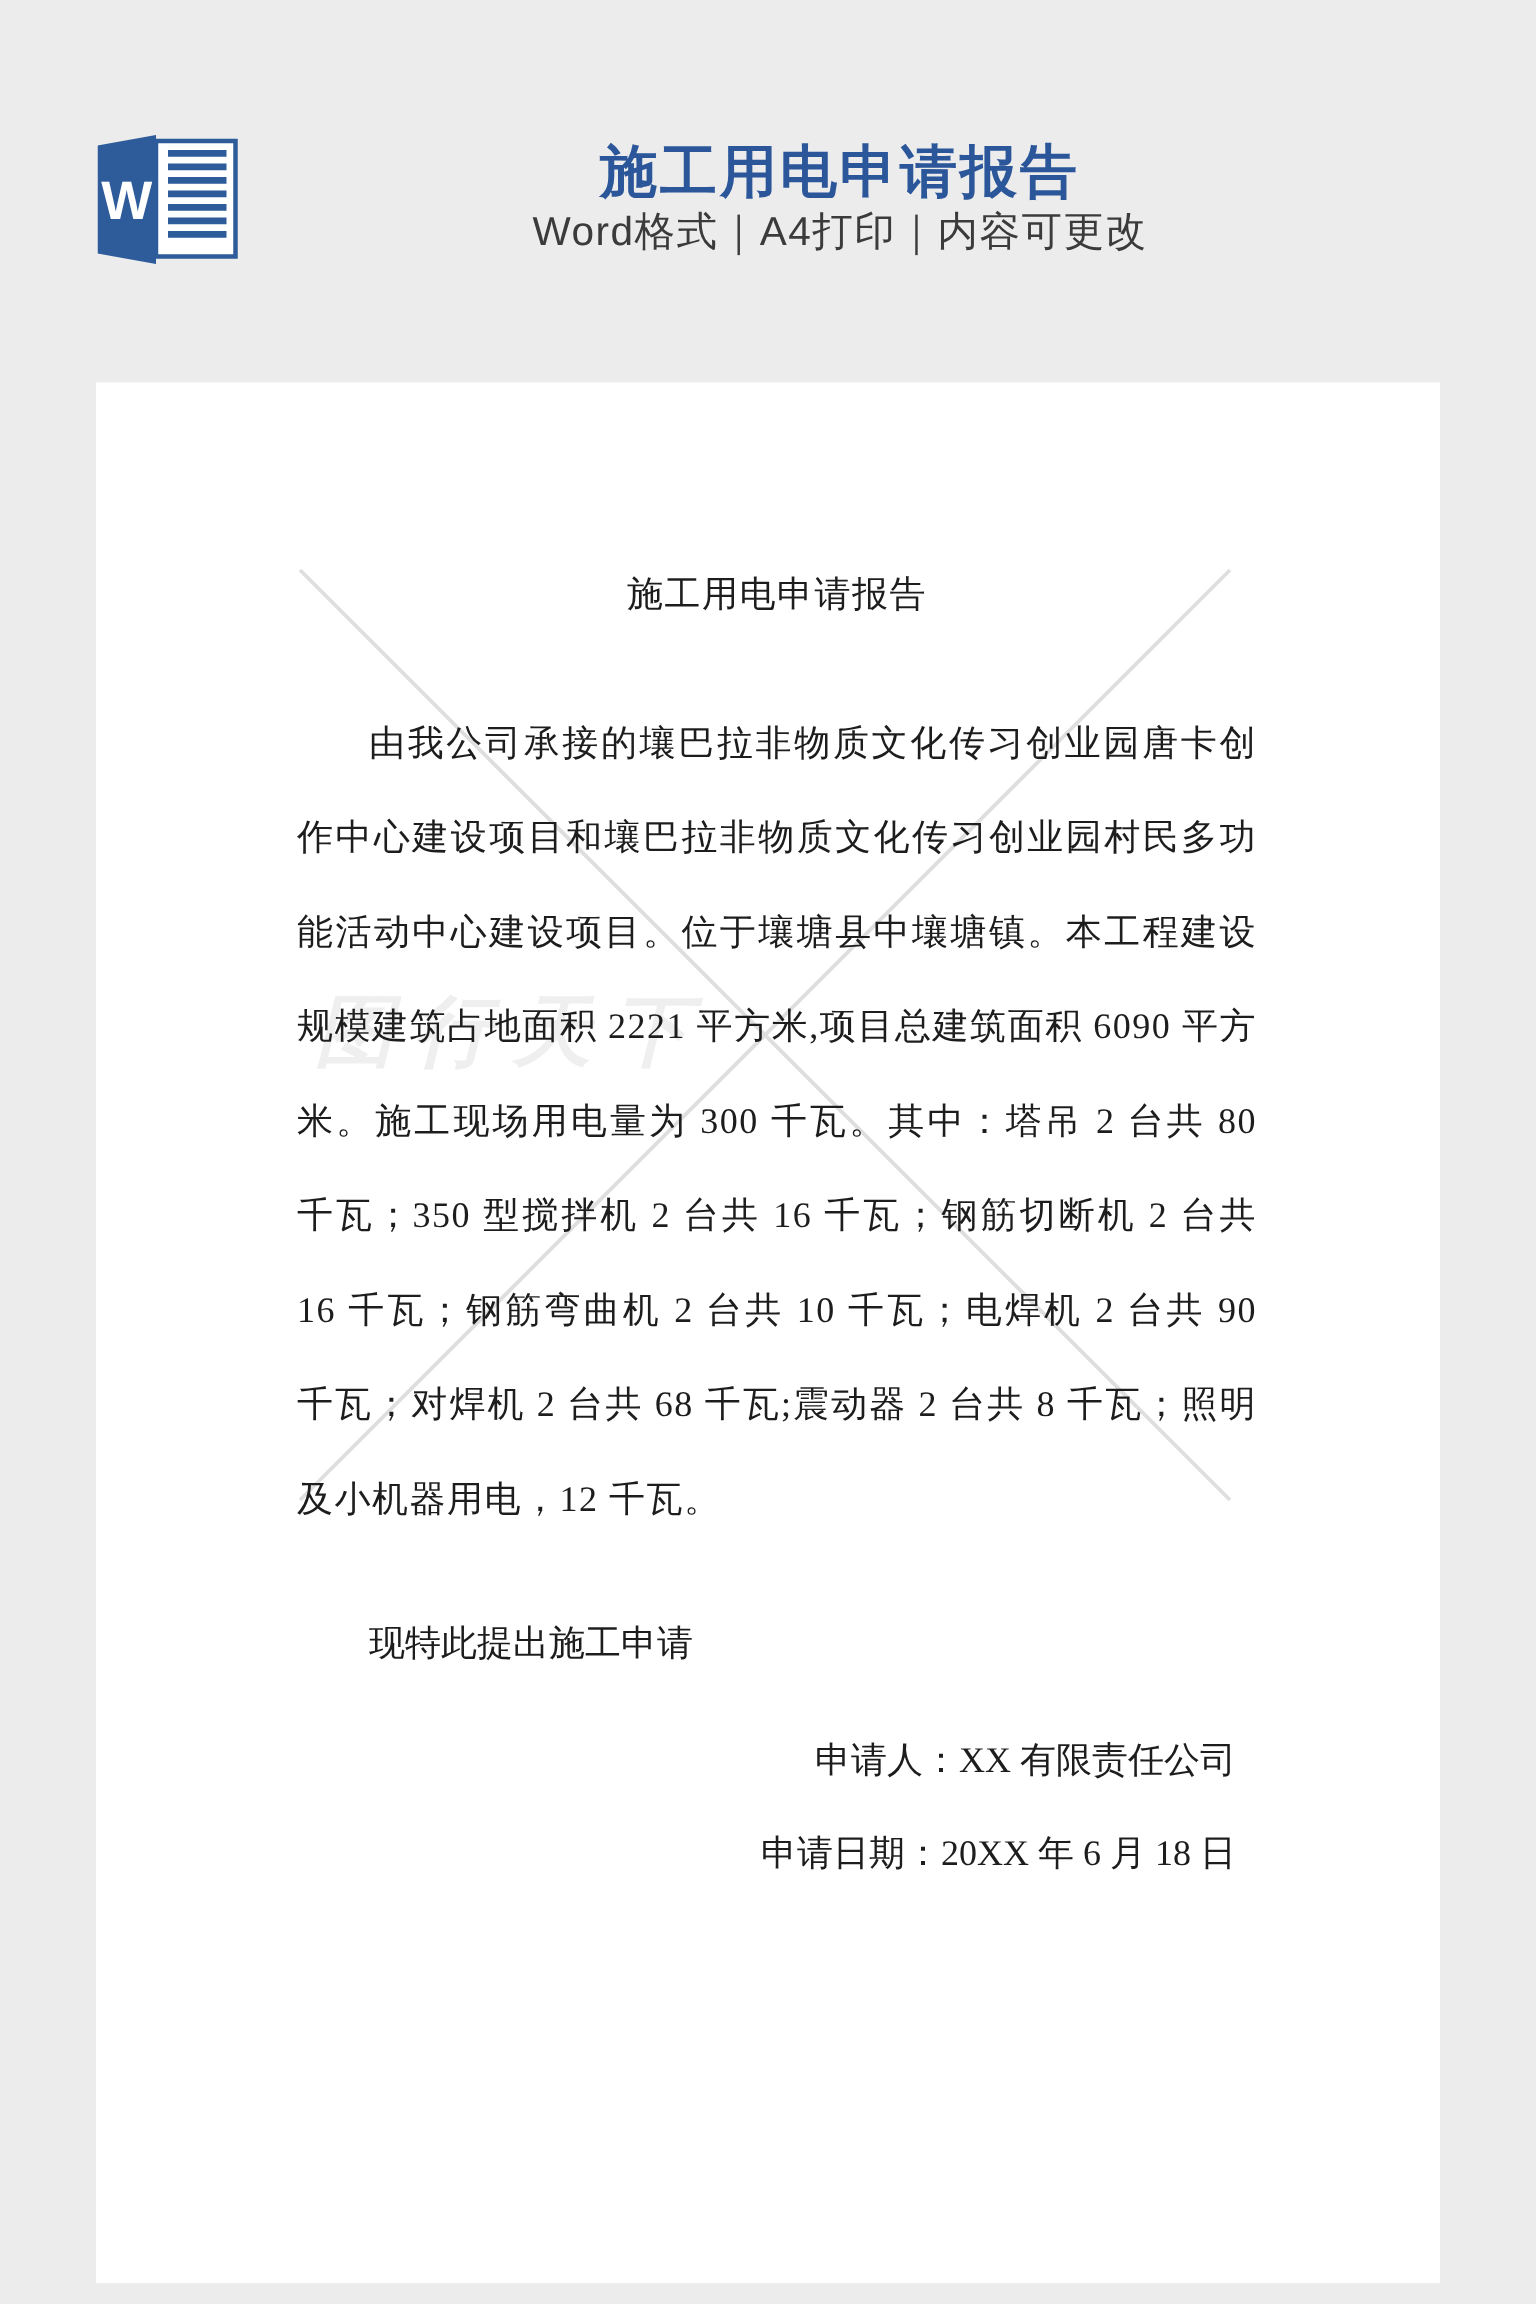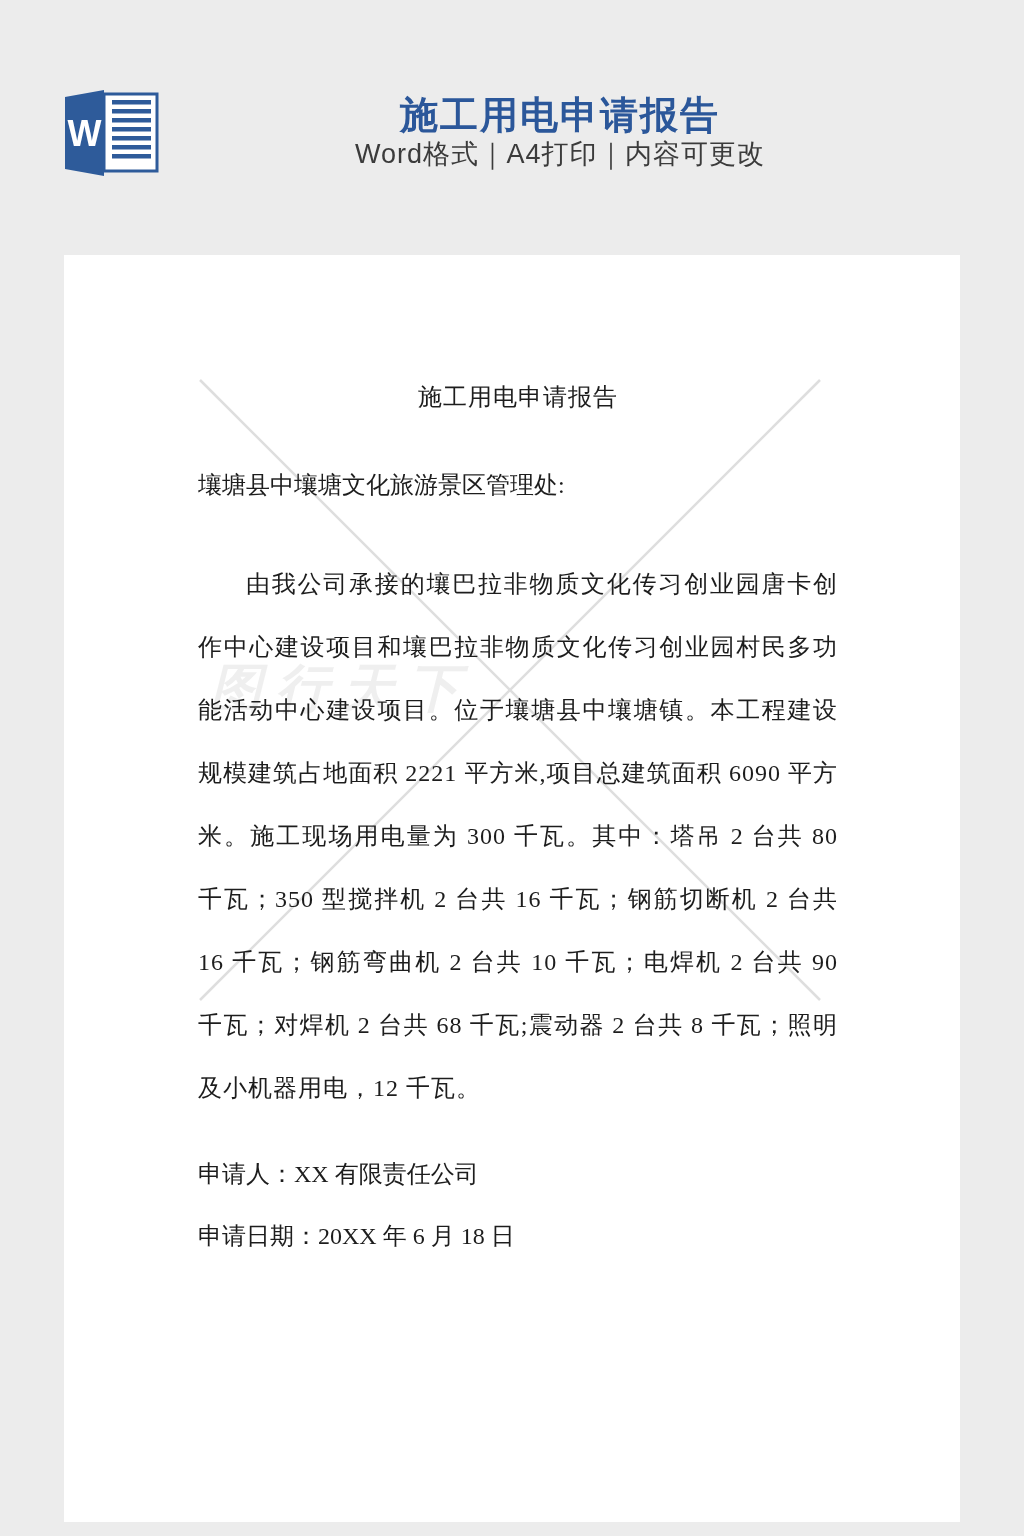--- a/index.html
+++ b/index.html
@@ -85,20 +85,21 @@
     text-align: justify;
     text-indent: 2em;
     letter-spacing: 1px;
   }
   .doc-closing {
     margin-top: 40px;
     line-height: 48px;
     text-indent: 2em;
   }
   .doc-signature {
+    text-align: right;
     padding-right: 14px;
   }
   .doc-applicant {
     margin-top: 30px;
     line-height: 48px;
   }
   .doc-date {
     margin-top: 14px;
     line-height: 48px;
   }
@@ -136,23 +137,23 @@
   <svg class="wm-svg" width="896" height="1267" viewBox="0 0 896 1267" aria-hidden="true">
     <line x1="136" y1="125" x2="756" y2="745" stroke="#dedede" stroke-width="2.5"></line>
     <line x1="756" y1="125" x2="136" y2="745" stroke="#dedede" stroke-width="2.5"></line>
   </svg>
 
   <div class="wm-logo">图行天下</div>
 
   <div class="doc-content">
     <div class="doc-title">施工用电申请报告</div>
 
-    <div class="doc-salutation">壤塘县中壤塘文化旅游景区管理处:</div>
 
     <div class="doc-body">由我公司承接的壤巴拉非物质文化传习创业园唐卡创作中心建设项目和壤巴拉非物质文化传习创业园村民多功能活动中心建设项目。位于壤塘县中壤塘镇。本工程建设规模建筑占地面积 2221 平方米,项目总建筑面积 6090 平方米。施工现场用电量为 300 千瓦。其中：塔吊 2 台共 80 千瓦；350 型搅拌机 2 台共 16 千瓦；钢筋切断机 2 台共 16 千瓦；钢筋弯曲机 2 台共 10 千瓦；电焊机 2 台共 90 千瓦；对焊机 2 台共 68 千瓦;震动器 2 台共 8 千瓦；照明及小机器用电，12 千瓦。</div>
 
+    <div class="doc-closing">现特此提出施工申请</div>
 
     <div class="doc-signature">
       <div class="doc-applicant">申请人：XX 有限责任公司</div>
       <div class="doc-date">申请日期：20XX 年 6 月 18 日</div>
     </div>
   </div>
 </div>
 
 </body></html>

